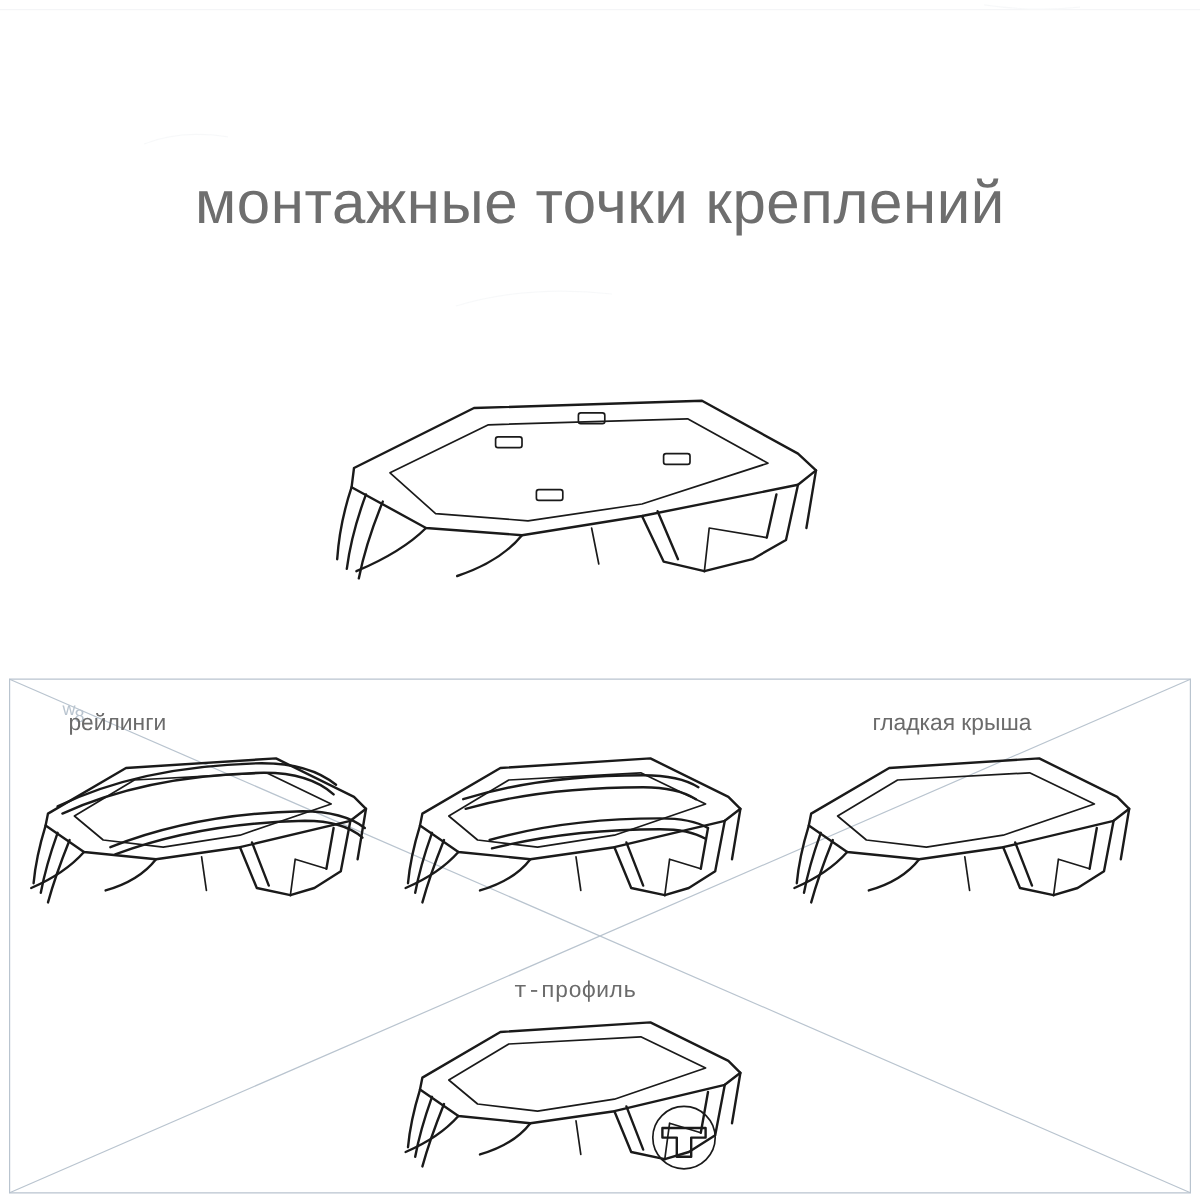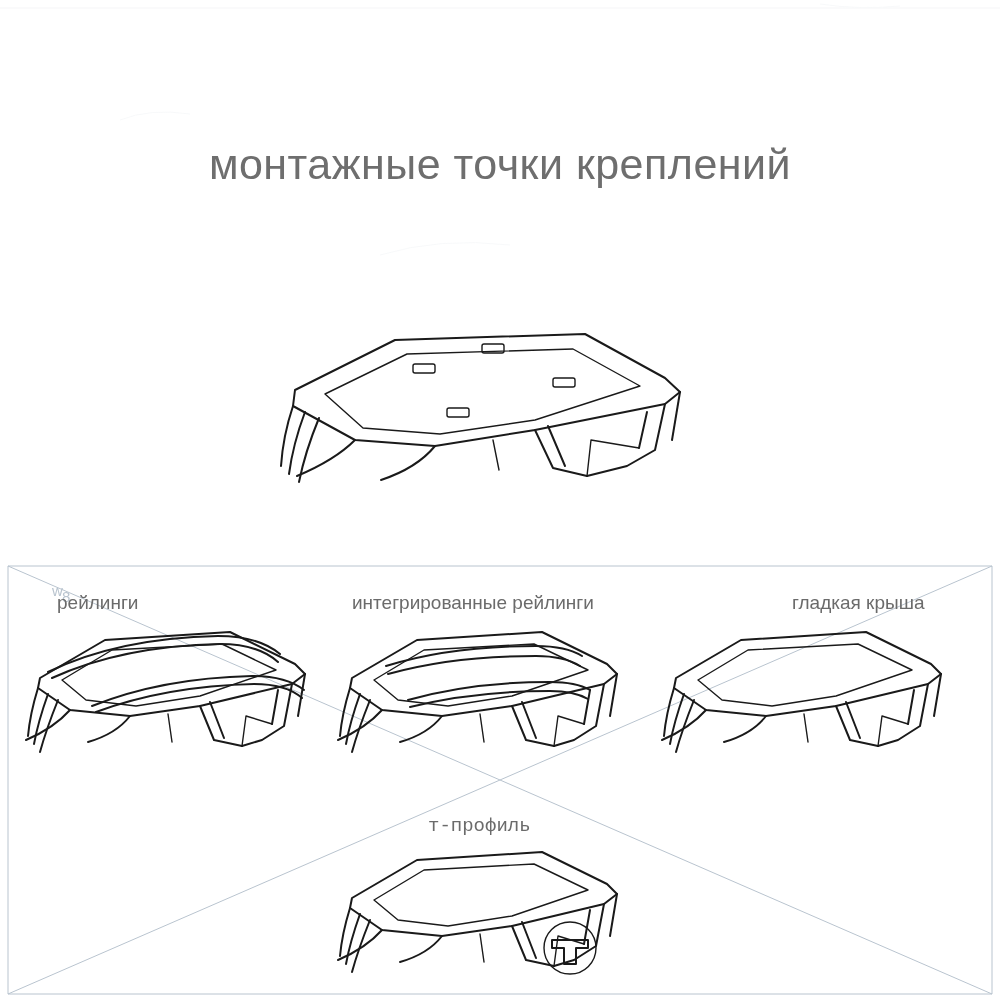--- a/index.html
+++ b/index.html
@@ -20,21 +20,21 @@
     width: 1000px;
     height: 1000px;
     background: #ffffff;
   }
   .title {
     position: absolute;
     top: 140px;
     left: 0;
     width: 1000px;
     text-align: center;
-    font-size: 43px;
+    font-size: 50px;
     font-weight: 400;
     letter-spacing: 0.5px;
     color: #6e6e6e;
     white-space: nowrap;
   }
   .ghost-top {
     position: absolute;
     top: 0;
     left: 0;
     width: 1000px;
@@ -57,21 +57,21 @@
     height: 440px;
   }
   .lbl {
     position: absolute;
     font-size: 19px;
     color: #6b6b6b;
     white-space: nowrap;
   }
   .lbl-rails   { left: 57px;  top: 592px; }
   .lbl-integr  { left: 352px; top: 592px; }
-  .lbl-smooth  { left: 792px; top: 592px; }
+  .lbl-smooth  { left: 727px; top: 592px; }
   .lbl-tprof   { left: 428px; top: 815px; font-family: Liberation Mono, monospace; }
   svg { display: block; }
   .ln { fill: none; stroke: #1a1a1a; stroke-width: 2; stroke-linejoin: round; stroke-linecap: round; }
   .ln-thin { fill: none; stroke: #1a1a1a; stroke-width: 1.4; stroke-linejoin: round; stroke-linecap: round; }
   .wm { fill: none; stroke: #9aa7b4; stroke-width: 1.2; }
   .wm-soft { fill: none; stroke: #b9c4cf; stroke-width: 1; }
   .wmtext { fill: #b9c4cf; font-size: 15px; font-family: "Liberation Sans", sans-serif; }
 </style>
 </head>
 <body>
@@ -206,17 +206,16 @@
         <path class="ln-thin" d="M554 406 L558 376 L584 384"></path>
         <path class="ln-thin" d="M480 374 L484 402"></path>
 
         <circle class="ln-thin" cx="570" cy="388" r="26" fill="#ffffff"></circle>
         <path class="ln" d="M552 380 L588 380 L588 388 L576 388 L576 404 L564 404 L564 388 L552 388 Z"></path>
       </g>
     </svg>
   </div>
 
   <div class="lbl lbl-rails">рейлинги</div>
-  <div class="lbl lbl-integr">интегрированные рейлинги</div>
   <div class="lbl lbl-smooth">гладкая крыша</div>
   <div class="lbl lbl-tprof">т-профиль</div>
 
 </div>
 
 </body></html>

